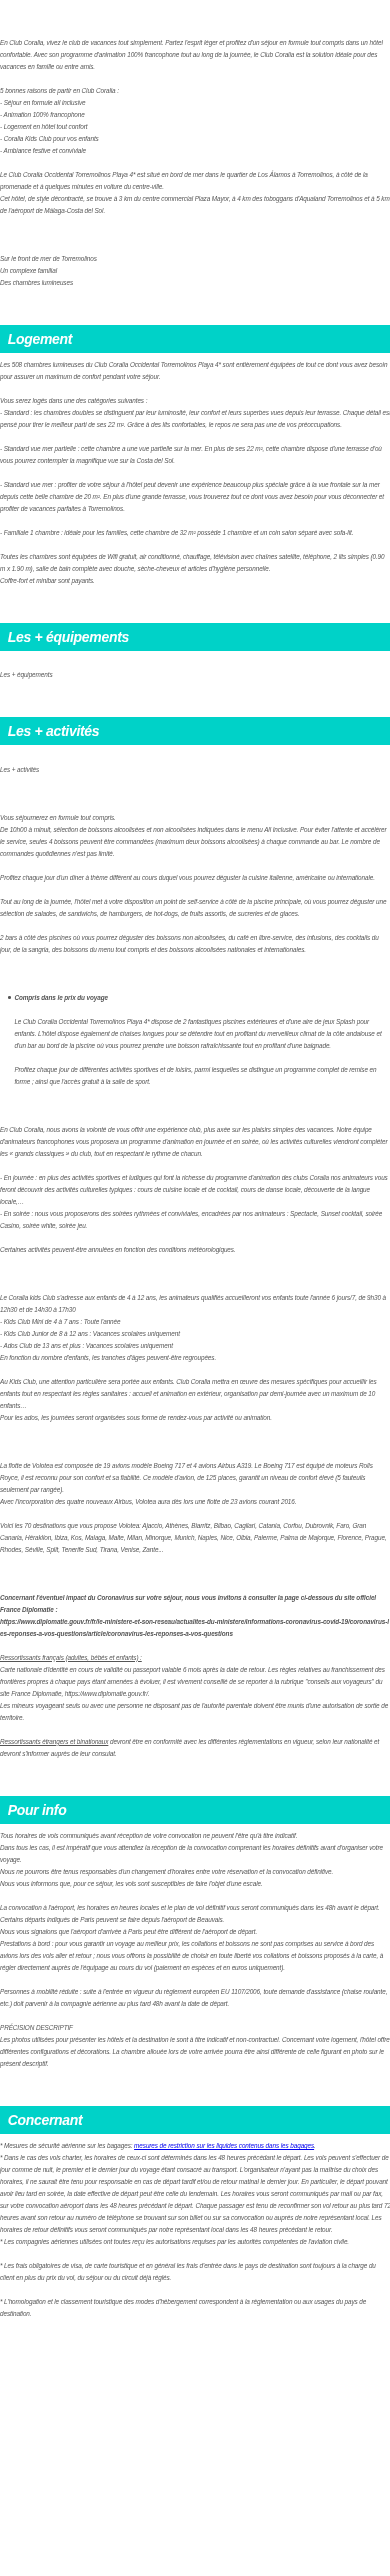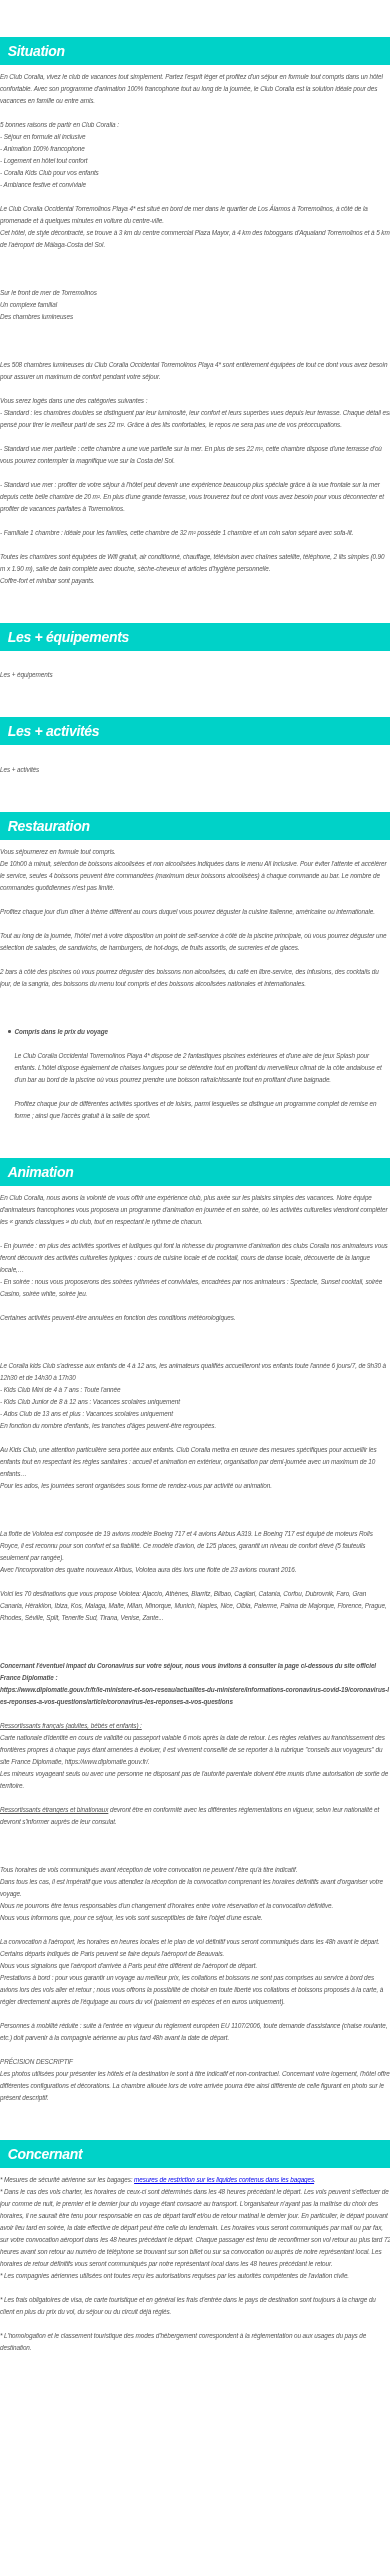--- a/index.html
+++ b/index.html
@@ -39,21 +39,20 @@
   ul.bullets li { position: relative; }
   ul.bullets li .bullet-dot {
     position: absolute; left: -6.2px; top: 4.6px;
     width: 2.6px; height: 2.6px; border-radius: 50%; background: #555;
   }
 </style>
 </head>
 <body>
 
 <section class="section">
-  <h2 class="sec-header">Situation</h2>
   <div class="sec-body">
     <p>En Club Coralia, vivez le club de vacances tout simplement. Partez l'esprit léger et profitez d'un séjour en formule tout compris dans un hôtel confortable. Avec son programme d'animation 100% francophone tout au long de la journée, le Club Coralia est la solution idéale pour des vacances en famille ou entre amis.</p>
     <div class="gap"></div>
     <p>5 bonnes raisons de partir en Club Coralia :</p>
     <p>- Séjour en formule all inclusive</p>
     <p>- Animation 100% francophone</p>
     <p>- Logement en hôtel tout confort</p>
     <p>- Coralia Kids Club pour vos enfants</p>
     <p>- Ambiance festive et conviviale</p>
     <div class="gap"></div>
@@ -66,20 +65,21 @@
 <section class="section">
   <div class="sec-body">
     <p>Sur le front de mer de Torremolinos</p>
     <p>Un complexe familial</p>
     <p>Des chambres lumineuses</p>
   </div>
   <div class="gap-lg"></div>
 </section>
 
 <section class="section">
+  <h2 class="sec-header">Logement</h2>
   <div class="sec-body">
     <p>Les 508 chambres lumineuses du Club Coralia Occidental Torremolinos Playa 4* sont entièrement équipées de tout ce dont vous avez besoin pour assurer un maximum de confort pendant votre séjour.</p>
     <div class="gap"></div>
     <p>Vous serez logés dans une des catégories suivantes :</p>
     <p>- Standard : les chambres doubles se distinguent par leur luminosité, leur confort et leurs superbes vues depuis leur terrasse. Chaque détail est pensé pour tirer le meilleur parti de ses 22 m². Grâce à des lits confortables, le repos ne sera pas une de vos préoccupations.</p>
     <div class="gap"></div>
     <p>- Standard vue mer partielle : cette chambre a une vue partielle sur la mer. En plus de ses 22 m², cette chambre dispose d'une terrasse d'où vous pourrez contempler la magnifique vue sur la Costa del Sol.</p>
     <div class="gap"></div>
     <p>- Standard vue mer : profiter de votre séjour à l'hôtel peut devenir une expérience beaucoup plus spéciale grâce à la vue frontale sur la mer depuis cette belle chambre de 20 m². En plus d'une grande terrasse, vous trouverez tout ce dont vous avez besoin pour vous déconnecter et profiter de vacances parfaites à Torremolinos.</p>
     <div class="gap"></div>
@@ -103,21 +103,20 @@
 <section class="section">
   <h2 class="sec-header">Les + activités</h2>
   <div class="sec-body">
     <div class="gap"></div>
     <p>Les + activités</p>
   </div>
   <div class="gap-lg"></div>
 </section>
 
 <section class="section">
-  <h2 class="sec-header">Restauration</h2>
   <div class="sec-body">
     <p>Vous séjournerez en formule tout compris.</p>
     <p>De 10h00 à minuit, sélection de boissons alcoolisées et non alcoolisées indiquées dans le menu All Inclusive. Pour éviter l'attente et accélérer le service, seules 4 boissons peuvent être commandées (maximum deux boissons alcoolisées) à chaque commande au bar. Le nombre de commandes quotidiennes n'est pas limité.</p>
     <div class="gap"></div>
     <p>Profitez chaque jour d'un dîner à thème différent au cours duquel vous pourrez déguster la cuisine italienne, américaine ou internationale.</p>
     <div class="gap"></div>
     <p>Tout au long de la journée, l'hôtel met à votre disposition un point de self-service à côté de la piscine principale, où vous pourrez déguster une sélection de salades, de sandwichs, de hamburgers, de hot-dogs, de fruits assortis, de sucreries et de glaces.</p>
     <div class="gap"></div>
     <p>2 bars à côté des piscines où vous pourrez déguster des boissons non alcoolisées, du café en libre-service, des infusions, des cocktails du jour, de la sangria, des boissons du menu tout compris et des boissons alcoolisées nationales et internationales.</p>
   </div>
@@ -134,21 +133,20 @@
         <p>Le Club Coralia Occidental Torremolinos Playa 4* dispose de 2 fantastiques piscines extérieures et d'une aire de jeux Splash pour enfants. L'hôtel dispose également de chaises longues pour se détendre tout en profitant du merveilleux climat de la côte andalouse et d'un bar au bord de la piscine où vous pourrez prendre une boisson rafraîchissante tout en profitant d'une baignade.</p>
         <div class="gap"></div>
         <p>Profitez chaque jour de différentes activités sportives et de loisirs, parmi lesquelles se distingue un programme complet de remise en forme ; ainsi que l'accès gratuit à la salle de sport.</p>
       </li>
     </ul>
   </div>
   <div class="gap-lg"></div>
 </section>
 
 <section class="section">
-  <h2 class="sec-header">Animation</h2>
   <div class="sec-body">
     <p>En Club Coralia, nous avons la volonté de vous offrir une expérience club, plus axée sur les plaisirs simples des vacances. Notre équipe d'animateurs francophones vous proposera un programme d'animation en journée et en soirée, où les activités culturelles viendront compléter les « grands classiques » du club, tout en respectant le rythme de chacun.</p>
     <div class="gap"></div>
     <p>- En journée : en plus des activités sportives et ludiques qui font la richesse du programme d'animation des clubs Coralia nos animateurs vous feront découvrir des activités culturelles typiques : cours de cuisine locale et de cocktail, cours de danse locale, découverte de la langue locale,…</p>
     <p>- En soirée : nous vous proposerons des soirées rythmées et conviviales, encadrées par nos animateurs : Spectacle, Sunset cocktail, soirée Casino, soirée white, soirée jeu.</p>
     <div class="gap"></div>
     <p>Certaines activités peuvent-être annulées en fonction des conditions météorologiques.</p>
   </div>
   <div class="gap-lg"></div>
 </section>
@@ -185,20 +183,21 @@
     <p class="u">Ressortissants français (adultes, bébés et enfants) :</p>
     <p>Carte nationale d'identité en cours de validité ou passeport valable 6 mois après la date de retour. Les règles relatives au franchissement des frontières propres à chaque pays étant amenées à évoluer, il est vivement conseillé de se reporter à la rubrique "conseils aux voyageurs" du site France Diplomatie, https://www.diplomatie.gouv.fr/.</p>
     <p>Les mineurs voyageant seuls ou avec une personne ne disposant pas de l'autorité parentale doivent être munis d'une autorisation de sortie de territoire.</p>
     <div class="gap"></div>
     <p><span class="u">Ressortissants étrangers et binationaux</span><span> devront être en conformité avec les différentes réglementations en vigueur, selon leur nationalité et devront s'informer auprès de leur consulat.</span></p>
   </div>
   <div class="gap-lg"></div>
 </section>
 
 <section class="section">
+  <h2 class="sec-header">Pour info</h2>
   <div class="sec-body">
     <p>Tous horaires de vols communiqués avant réception de votre convocation ne peuvent l'être qu'à titre indicatif.</p>
     <p>Dans tous les cas, il est impératif que vous attendiez la réception de la convocation comprenant les horaires définitifs avant d'organiser votre voyage.</p>
     <p>Nous ne pourrons être tenus responsables d'un changement d'horaires entre votre réservation et la convocation définitive.</p>
     <p>Nous vous informons que, pour ce séjour, les vols sont susceptibles de faire l'objet d'une escale.</p>
     <div class="gap"></div>
     <p>La convocation à l'aéroport, les horaires en heures locales et le plan de vol définitif vous seront communiqués dans les 48h avant le départ.</p>
     <p>Certains départs indiqués de Paris peuvent se faire depuis l'aéroport de Beauvais.</p>
     <p>Nous vous signalons que l'aéroport d'arrivée à Paris peut être différent de l'aéroport de départ.</p>
     <p>Prestations à bord : pour vous garantir un voyage au meilleur prix, les collations et boissons ne sont pas comprises au service à bord des avions lors des vols aller et retour ; nous vous offrons la possibilité de choisir en toute liberté vos collations et boissons proposés à la carte, à régler directement auprès de l'équipage au cours du vol (paiement en espèces et en euros uniquement).</p>

